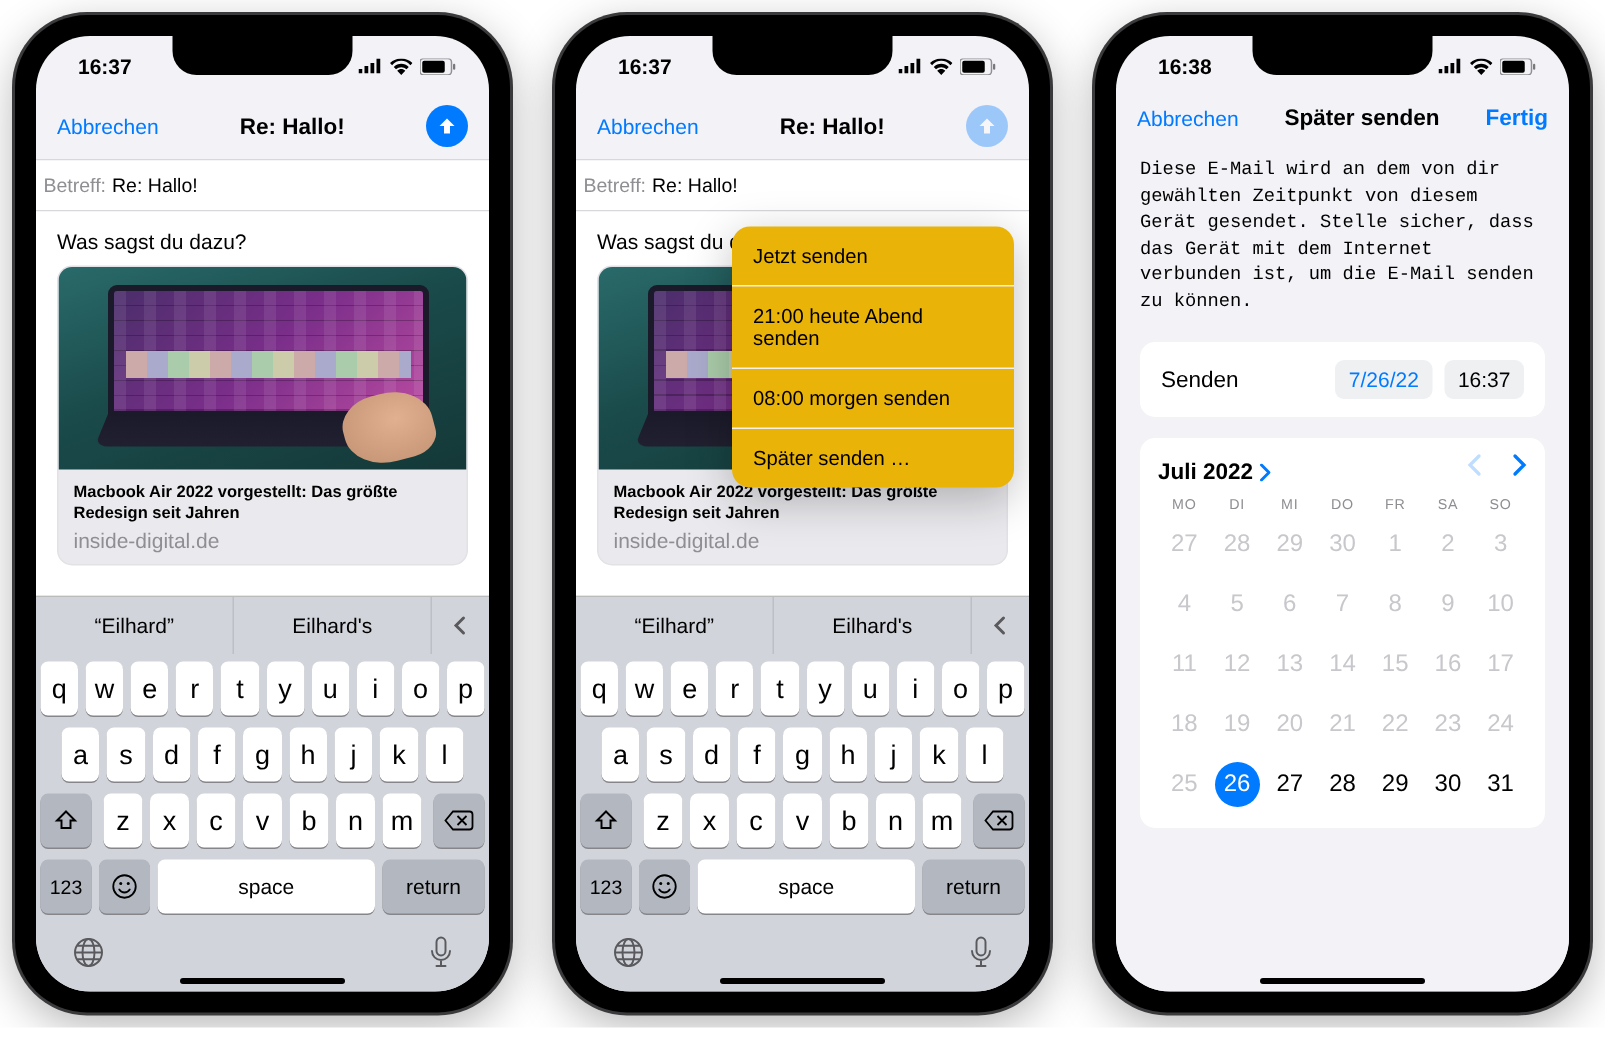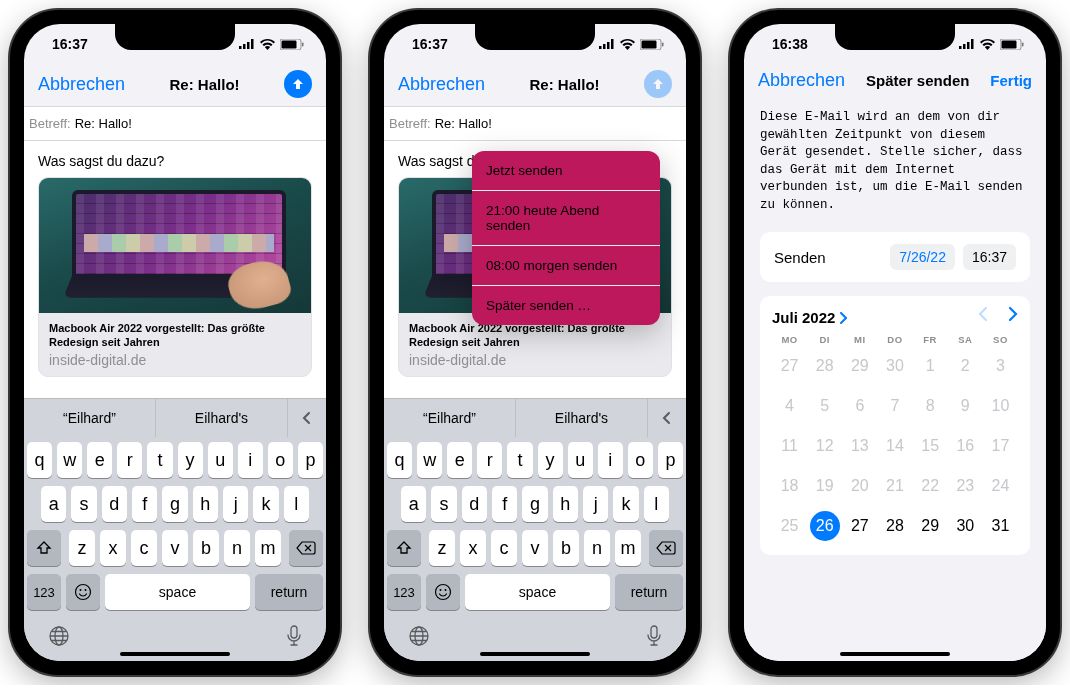--- a/index.html
+++ b/index.html
@@ -50,21 +50,21 @@
     padding:0 22px 0 28px; font-size:14px; font-weight:600;
     position:relative; z-index:50;
   }
   .status-right{display:flex; align-items:center; gap:5px;}
   .status-right svg{display:block;}
   .nav-bar{
     display:flex; align-items:center; justify-content:space-between;
     padding:6px 14px 8px; background:var(--light-bg);
     border-bottom:1px solid var(--border);
   }
-  .nav-bar .cancel{color:var(--blue); font-size:18px;}
+  .nav-bar .cancel{color:var(--blue); font-size:14px;}
   .nav-bar .title{font-weight:600; font-size:15px;}
   .nav-bar .send-circle{
     width:28px; height:28px; border-radius:50%; background:var(--blue);
     display:flex; align-items:center; justify-content:center;
   }
   .nav-bar .send-circle.dim{opacity:.35;}
   .nav-bar .done{color:var(--blue); font-size:15px; font-weight:600;}
   .content{flex:1; overflow:hidden; background:#fff; position:relative;}
   .subject-row{
     display:flex; padding:9px 5px; font-size:13px;
@@ -103,22 +103,22 @@
   }
   .hand{position:absolute; right:8%; bottom:4%; width:60px; height:46px;
     background:radial-gradient(ellipse at 60% 40%, #e0b090, #c09070);
     border-radius:40% 50% 30% 50%; transform:rotate(-15deg);}
   .card-text{padding:8px 10px;}
   .card-title{font-size:11px; font-weight:600; line-height:1.3;}
   .card-src{font-size:14px; color:var(--text-gray); margin-top:2px;}
 
   
   .popover{
-    position:absolute; top:44px; right:26px; width:188px;
-    background:#be185d; border-radius:12px;
+    position:absolute; top:44px; right:10px; width:188px;
+    background:#eab308; border-radius:12px;
     box-shadow:0 8px 30px rgba(0,0,0,.25);
     z-index:200; overflow:hidden;
   }
   .popover-item{
     padding:12px 14px; font-size:13.5px;
     border-bottom:1px solid #efeff0;
   }
   .popover-item:last-child{border-bottom:none;}
   .dimmer{position:absolute; inset:0; background:rgba(0,0,0,0); z-index:150;}
 
@@ -164,21 +164,21 @@
   .cal{
     background:#fff; border-radius:10px; margin-top:14px; padding:10px 12px 14px;
   }
   .cal-head{display:flex; justify-content:space-between; align-items:flex-end;
     margin-bottom:8px;}
   .cal-month{font-weight:600; font-size:15px; display:flex; align-items:center; gap:4px;}
   .cal-nav{display:flex; gap:20px; color:var(--blue);}
   .cal-nav .prev{opacity:.25;}
   .dow{display:grid; grid-template-columns:repeat(7,1fr); text-align:center;
     font-size:9.5px; color:var(--text-gray); letter-spacing:.5px;
-    margin-bottom:6px; font-weight:700;}
+    margin-bottom:6px; font-weight:400;}
   .days{display:grid; grid-template-columns:repeat(7,1fr); row-gap:10px;
     text-align:center; font-size:16px;}
   .day{height:30px; line-height:30px; position:relative;}
   .day.other{color:#c7c7cc;}
   .day.sel span{
     display:inline-flex; width:30px; height:30px; border-radius:50%;
     background:var(--blue); color:#fff; align-items:center; justify-content:center;
   }
   .phone3 .nav-bar{border-bottom:none;}
 </style>

